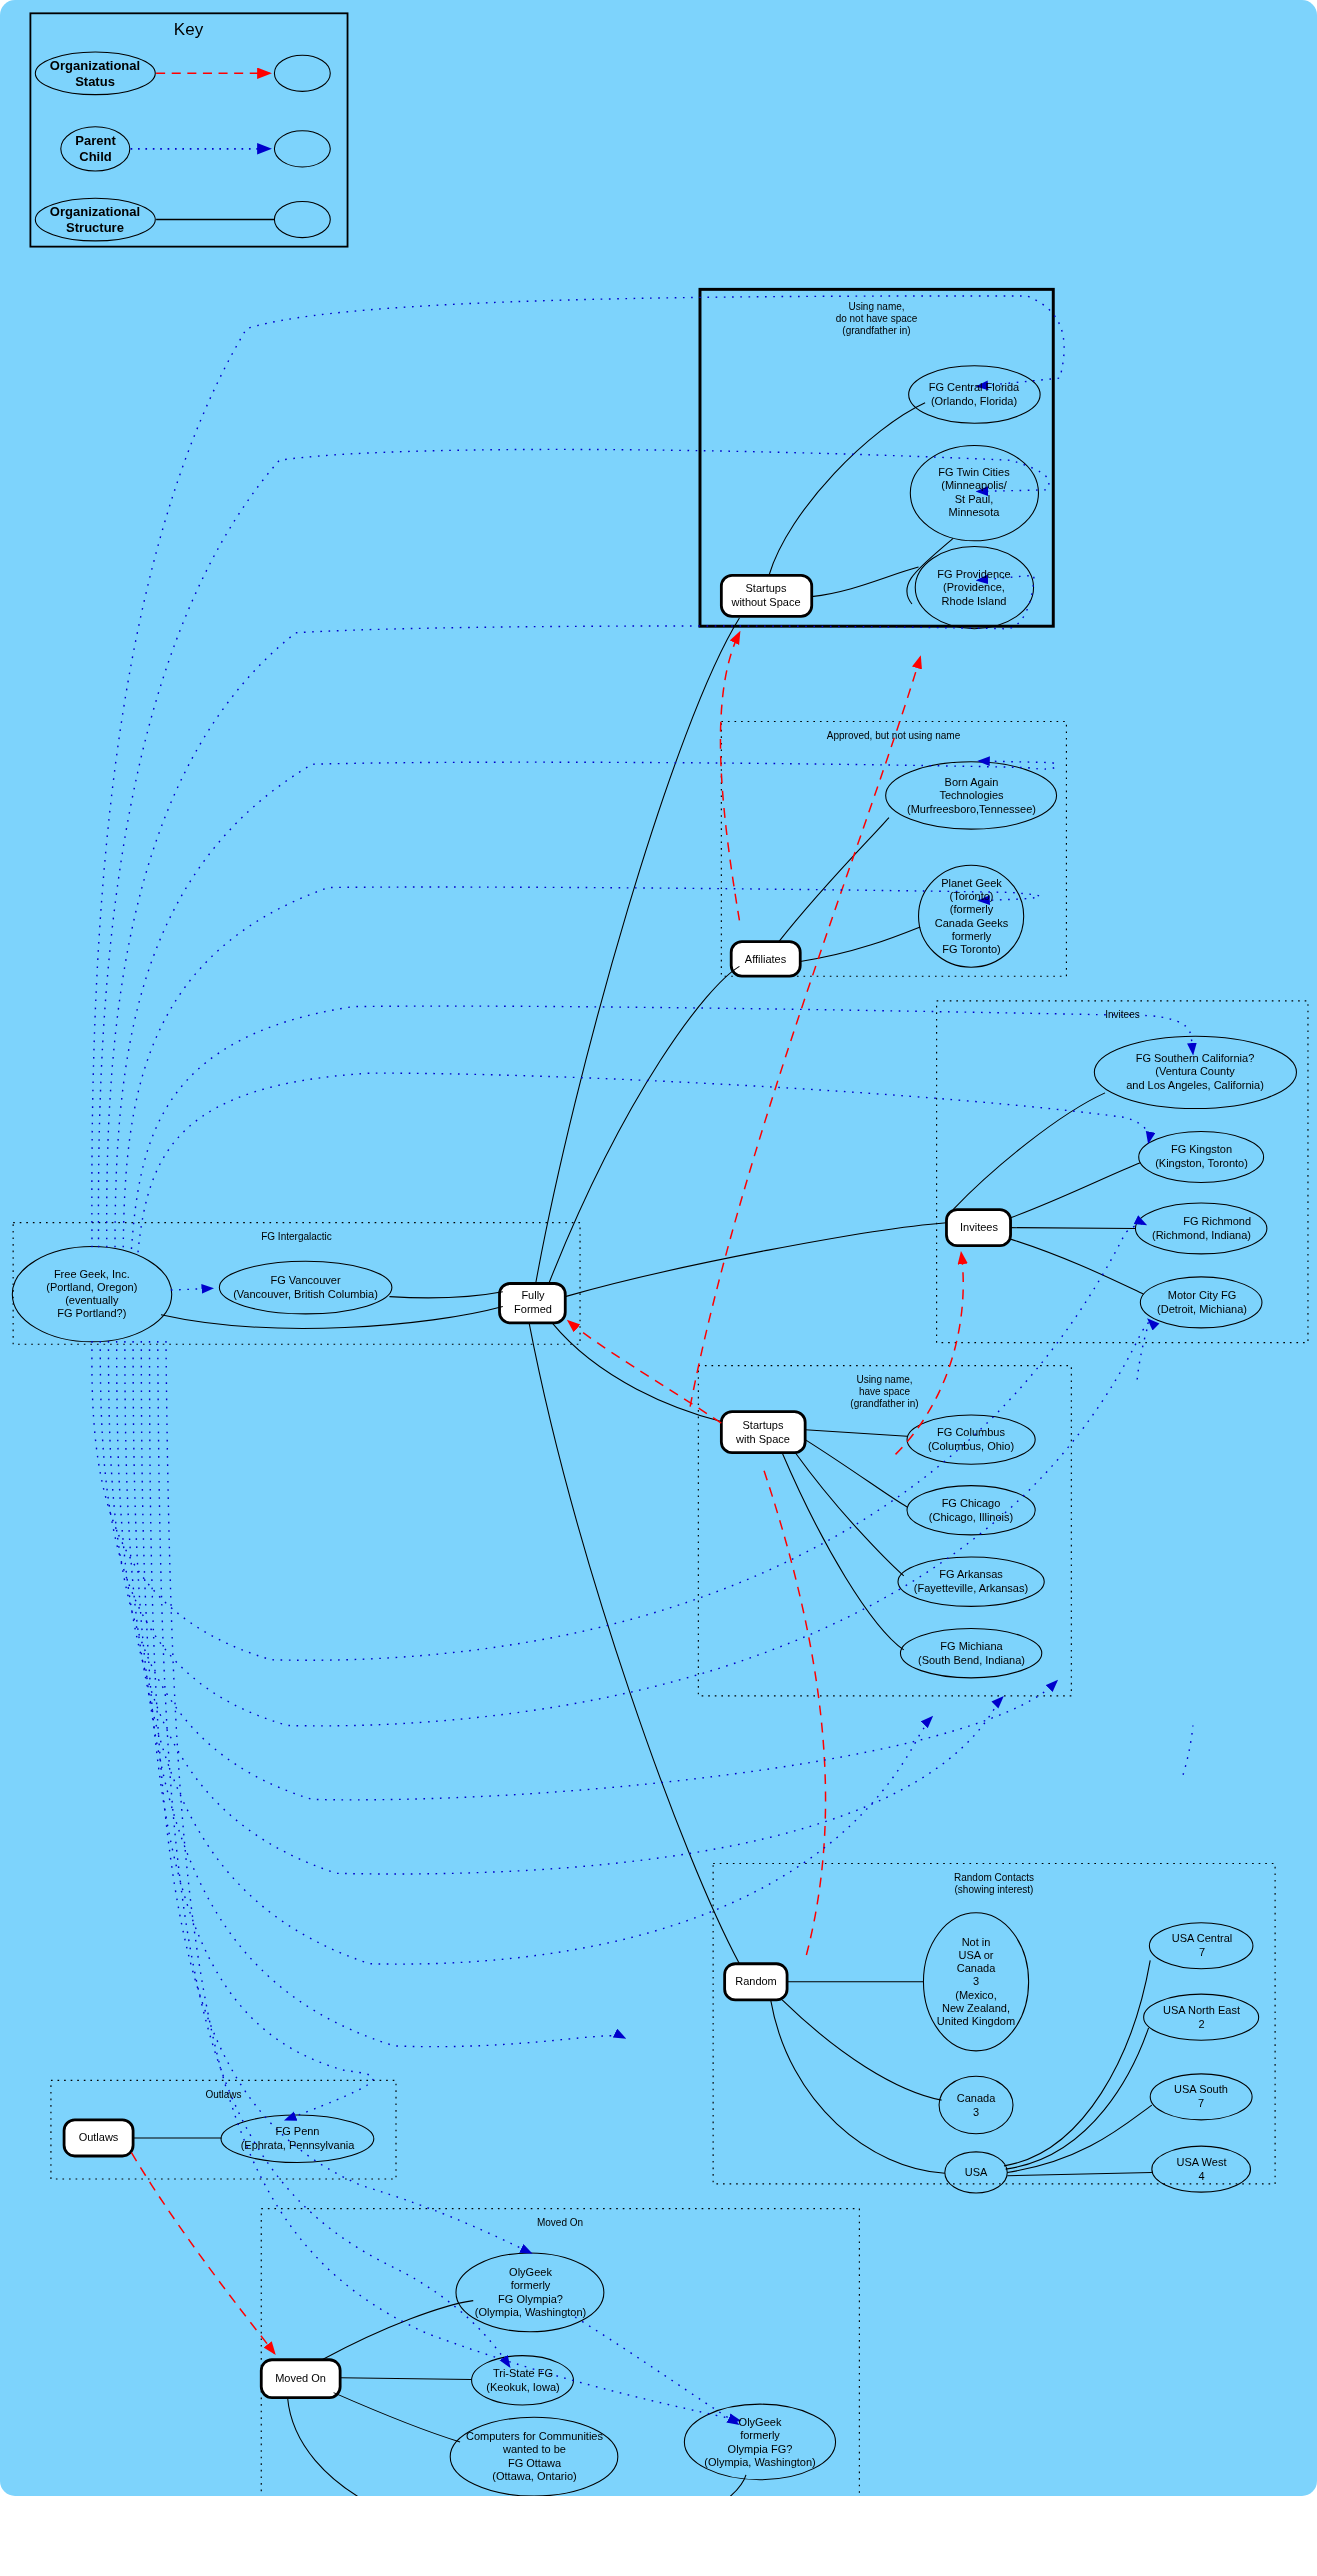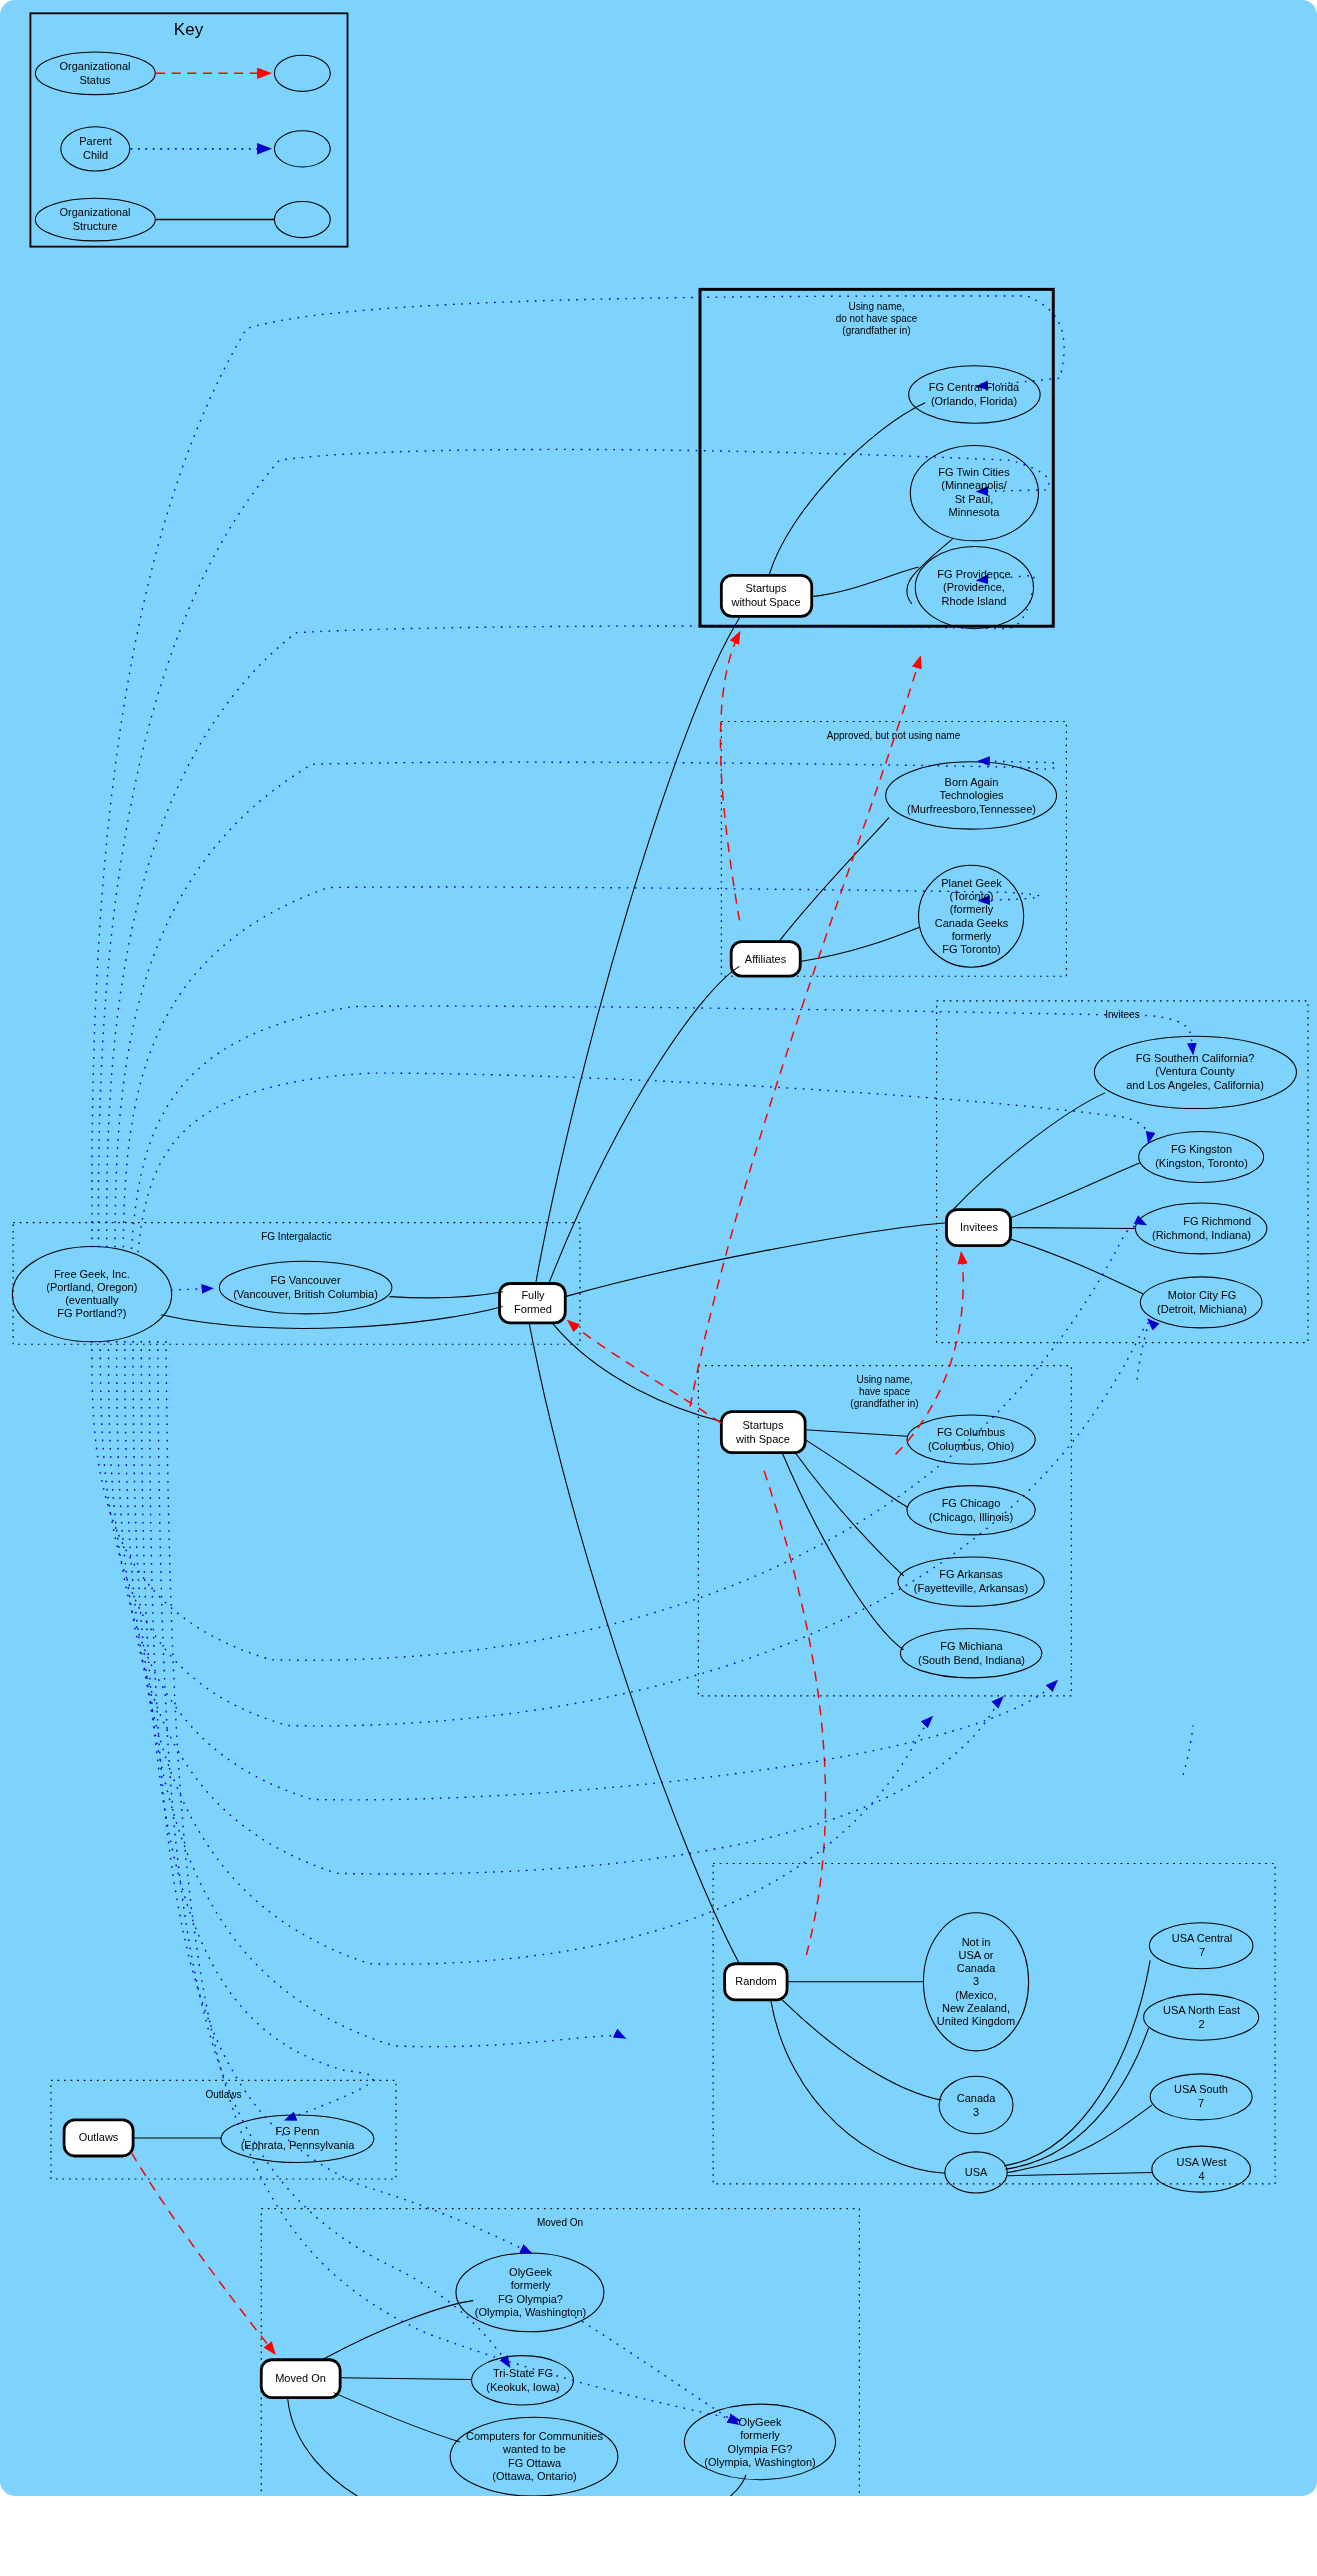--- a/index.html
+++ b/index.html
@@ -3,22 +3,22 @@
 <meta charset="utf-8">
 <style>
   html,body{margin:0;padding:0;background:#ffffff;}
   body{font-family:"Liberation Sans",sans-serif;}
   #stage{position:relative;width:1317px;height:2496px;background:#7dd3fc;overflow:hidden;border-radius:15px;}
   svg.layer{position:absolute;left:0;top:0;width:1317px;height:2576px;}
   .clabel{position:absolute;font-size:10px;color:#000;text-align:center;white-space:pre;line-height:1.18;}
   .nodelabel{position:absolute;font-size:11px;color:#000;text-align:center;line-height:1.2;
              display:flex;align-items:center;justify-content:center;pointer-events:none;white-space:pre;}
   .keylabel{position:absolute;font-size:17px;text-align:center;}
-  .keynode{position:absolute;font-size:11px;text-align:center;line-height:1.2;
-           display:flex;align-items:center;justify-content:center;white-space:pre;}
+  .keynode{position:absolute;font-size:13px;text-align:center;line-height:1.2;
+           display:flex;align-items:center;justify-content:center;white-space:pre;font-weight:bold;}
 </style>
 </head>
 <body>
 
 <div id="stage">
 
   <svg class="layer" viewBox="0 0 1603 3135">
     <defs>
       <marker id="ar-red" markerWidth="9" markerHeight="9" refX="7.5" refY="3.5" orient="auto">
         <polygon points="0,0 9,3.5 0,7" fill="#ff0000"></polygon>
@@ -192,20 +192,22 @@
 
   <div class="clabel" style="left:700px; top:301px; width:353px;">Using name,
 do not have space
 (grandfather in)</div>
   <div class="clabel" style="left:721px; top:730px; width:345px;">Approved, but not using name</div>
   <div class="clabel" style="left:937px; top:1009px; width:371px;">Invitees</div>
   <div class="clabel" style="left:13px; top:1231px; width:567px;">FG Intergalactic</div>
   <div class="clabel" style="left:698px; top:1374px; width:373px;">Using name,
 have space
 (grandfather in)</div>
+  <div class="clabel" style="left:713px; top:1872px; width:562px;">Random Contacts
+(showing interest)</div>
   <div class="clabel" style="left:51px; top:2089px; width:345px;">Outlaws</div>
   <div class="clabel" style="left:261px; top:2217px; width:598px;">Moved On</div>
 
   <div class="nodelabel" style="left:721px; top:575px; width:90px; height:41px;">Startups
 without Space</div>
   <div class="nodelabel" style="left:731px; top:942px; width:69px; height:35px;">Affiliates</div>
   <div class="nodelabel" style="left:947px; top:1210px; width:64px; height:36px;">Invitees</div>
   <div class="nodelabel" style="left:500px; top:1283px; width:66px; height:39px;">Fully
 Formed</div>
   <div class="nodelabel" style="left:721px; top:1412px; width:84px; height:41px;">Startups

